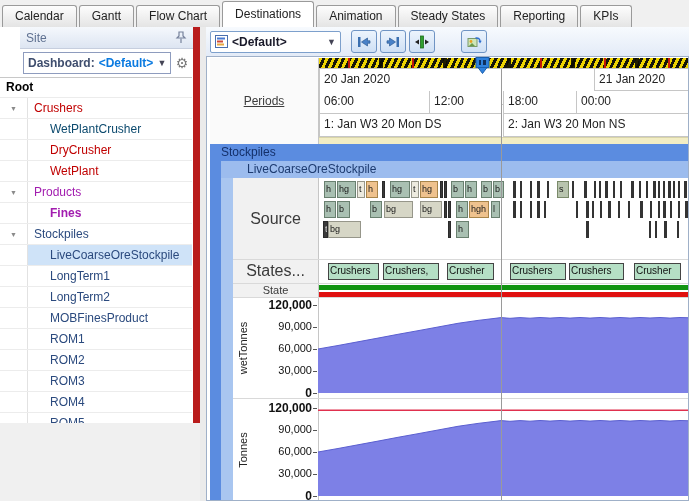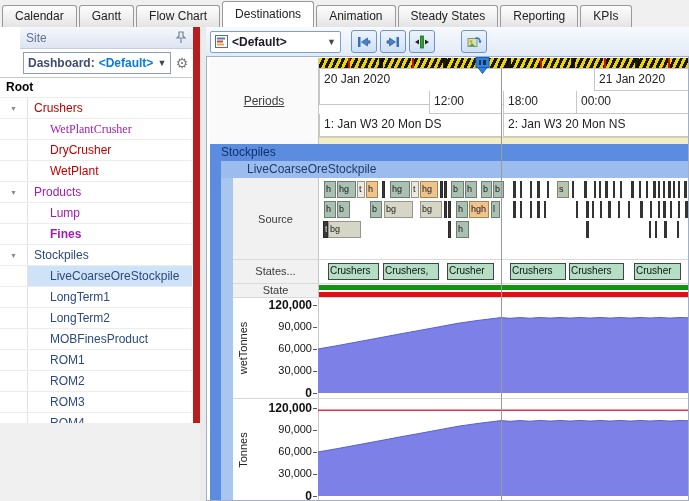--- a/index.html
+++ b/index.html
@@ -46,21 +46,21 @@
   .hazard{position:absolute;left:112px;top:1px;width:369px;height:11px;border-bottom:1px solid #c6c6c6;
     background:
       repeating-linear-gradient(90deg, transparent 0 29px, rgba(200,20,10,.95) 29px 31px, transparent 31px 60px, rgba(10,10,0,.9) 60px 64px),
       repeating-linear-gradient(115deg,#eed400 0 3px,#15150a 3px 6px);}
   .hdr-cell{position:absolute;font-size:12px;color:#222;padding:3px 0 0 4px;border-left:1px solid #c6c6c6;border-bottom:1px solid #c6c6c6;white-space:nowrap;overflow:hidden;background:#fff;}
   .ystrip{position:absolute;left:112px;top:80px;width:371px;height:7px;background:#f2edc4;border-top:1px solid #d8d4a8;}
   .band-group{position:absolute;left:3px;top:87px;width:480px;height:17px;background:#5b8ce0;color:#14306a;font-size:12px;padding:1px 0 0 11px;}
   .band-item{position:absolute;left:14px;top:104px;width:469px;height:17px;background:#9cbcee;color:#1d3b70;font-size:12px;padding:1px 0 0 26px;}
   .strip-dark{position:absolute;left:3px;top:104px;width:11px;height:341px;background:#5b8ce0;}
   .strip-light{position:absolute;left:14px;top:121px;width:12px;height:324px;background:#a9c6f0;}
-  .lbl-cell{position:absolute;left:26px;width:85px;background:#f1f1f1;display:flex;align-items:center;justify-content:center;font-size:11px;color:#3a3a3a;}
+  .lbl-cell{position:absolute;left:26px;width:85px;background:#f1f1f1;display:flex;align-items:center;justify-content:center;font-size:16px;color:#3a3a3a;}
   .lblcol-border{position:absolute;left:111px;top:121px;width:1px;height:324px;background:#c6c6c6;}
   .row-border{position:absolute;left:26px;width:457px;height:1px;background:#d9d9d9;z-index:3;}
   .content-bg{position:absolute;left:111px;top:121px;width:372px;height:324px;background:#fff;}
 
   .sblock{position:absolute;height:17px;border:1px solid #666;font-size:9px;line-height:14px;overflow:hidden;color:#1a1a1a;padding-left:1px;z-index:2;}
   .c-teal{background:#a9c0b2;border-color:#69806f;}
   .c-orange{background:#efc28e;border-color:#a8854a;}
   .c-gray{background:#d6d6c6;border-color:#96968a;}
   .c-light{background:#eceadf;border-color:#96968a;}
   .c-s{background:#b8c4ae;border-color:#7a8a6a;}
@@ -116,37 +116,33 @@
     <div class="tree">
       <div class="tree-row root">
         <div class="rootlbl">Root</div>
       </div>
     <div class="tree-row">
           <div class="gutter" style="font-size: 7px;">▼</div>
           <div class="tree-label" style="color: rgb(192, 0, 0);">Crushers</div>
         </div>
         <div class="tree-row">
           <div class="gutter"></div>
-          <div class="tree-label child" style="color: #a21caf; font-family: Liberation Serif, serif;">WetPlantCrusher</div>
+          <div class="tree-label child" style="color: #0c4a6e;">WetPlantCrusher</div>
         </div>
         <div class="tree-row">
           <div class="gutter"></div>
           <div class="tree-label child" style="color: rgb(192, 0, 0);">DryCrusher</div>
         </div>
         <div class="tree-row">
           <div class="gutter"></div>
           <div class="tree-label child" style="color: rgb(192, 0, 0);">WetPlant</div>
         </div>
         <div class="tree-row">
           <div class="gutter" style="font-size: 7px;">▼</div>
           <div class="tree-label" style="color: rgb(162, 28, 175);">Products</div>
-        </div>
-        <div class="tree-row">
-          <div class="gutter"></div>
-          <div class="tree-label child" style="color: rgb(162, 28, 175);">Lump</div>
         </div>
         <div class="tree-row">
           <div class="gutter"></div>
           <div class="tree-label child" style="color: rgb(162, 28, 175); font-weight: bold;">Fines</div>
         </div>
         <div class="tree-row">
           <div class="gutter" style="font-size: 7px;">▼</div>
           <div class="tree-label" style="color: rgb(43, 74, 126);">Stockpiles</div>
         </div>
         <div class="tree-row">
@@ -280,20 +276,21 @@
     <div class="row-border" style="top:226px;"></div>
     <div class="row-border" style="top:240px;"></div>
     <div class="row-border" style="top:341px;"></div>
 
     <div class="statebar" style="top: 228px; background: rgb(18, 148, 18);" id="statebar-0"></div>
     <div class="statebar" style="top: 235px; background: rgb(224, 16, 16);" id="statebar-1"></div>
 
     <div class="boundary"></div>
   <div class="hdr-cell" style="left: 112px; top: 12px; width: 275px; height: 36px;">20 Jan 2020</div>
       <div class="hdr-cell" style="left: 387px; top: 12px; width: 96px; height: 22px;">21 Jan 2020</div>
+      <div class="hdr-cell" style="left: 112px; top: 34px; width: 110px; height: 23px;">06:00</div>
       <div class="hdr-cell" style="left: 222px; top: 34px; width: 72px; height: 23px;">12:00</div>
       <div class="hdr-cell" style="left: 296px; top: 34px; width: 73px; height: 23px;">18:00</div>
       <div class="hdr-cell" style="left: 369px; top: 34px; width: 114px; height: 23px;">00:00</div>
       <div class="hdr-cell" style="left: 112px; top: 57px; width: 182px; height: 23px;">1: Jan W3 20 Mon DS</div>
       <div class="hdr-cell" style="left: 296px; top: 57px; width: 187px; height: 23px;">2: Jan W3 20 Mon NS</div>
       <div class="sblock c-teal" style="left: 117px; top: 124px; width: 12px;">h</div>
       <div class="sblock c-teal" style="left: 130px; top: 124px; width: 19px;">hg</div>
       <div class="sblock c-light" style="left: 150px; top: 124px; width: 8px;">t</div>
       <div class="sblock c-orange" style="left: 159px; top: 124px; width: 12px;">h</div>
       <div class="sblock c-dark" style="left: 175px; top: 124px; width: 3px;"></div>

